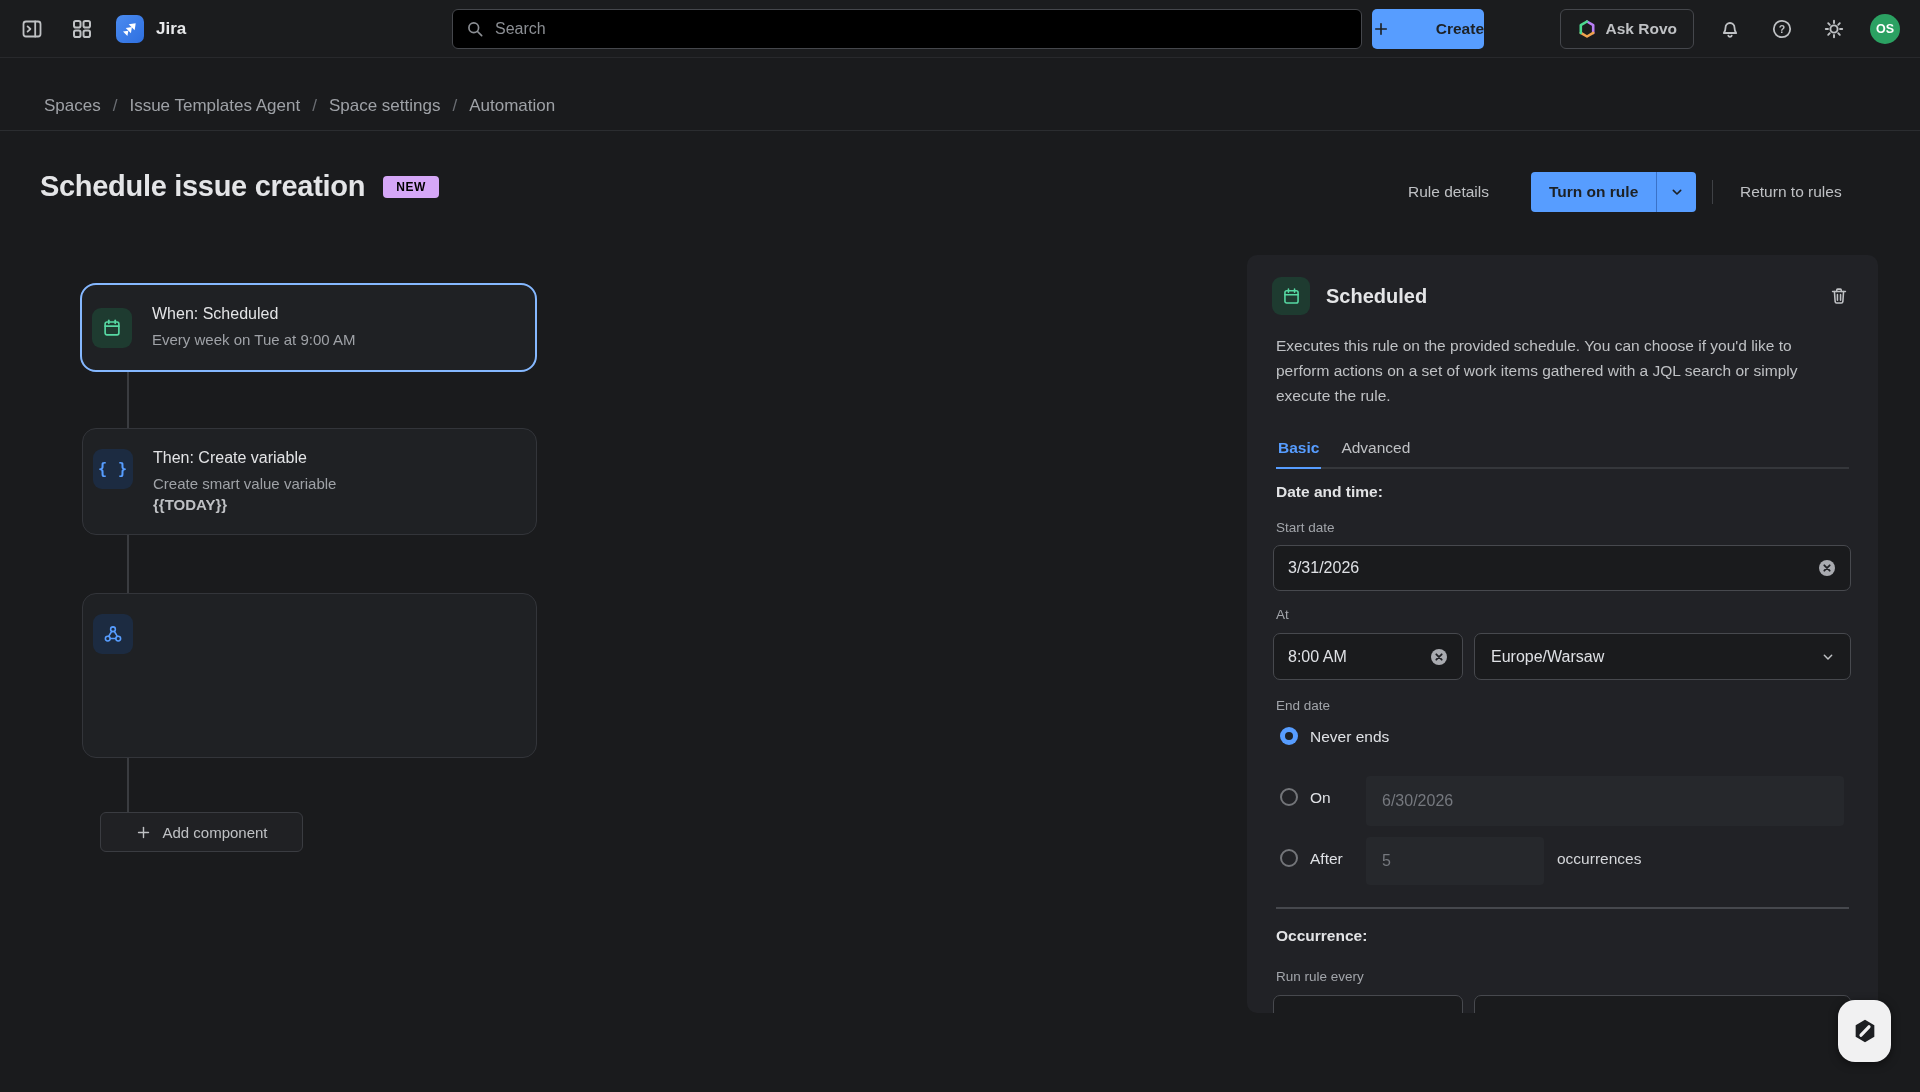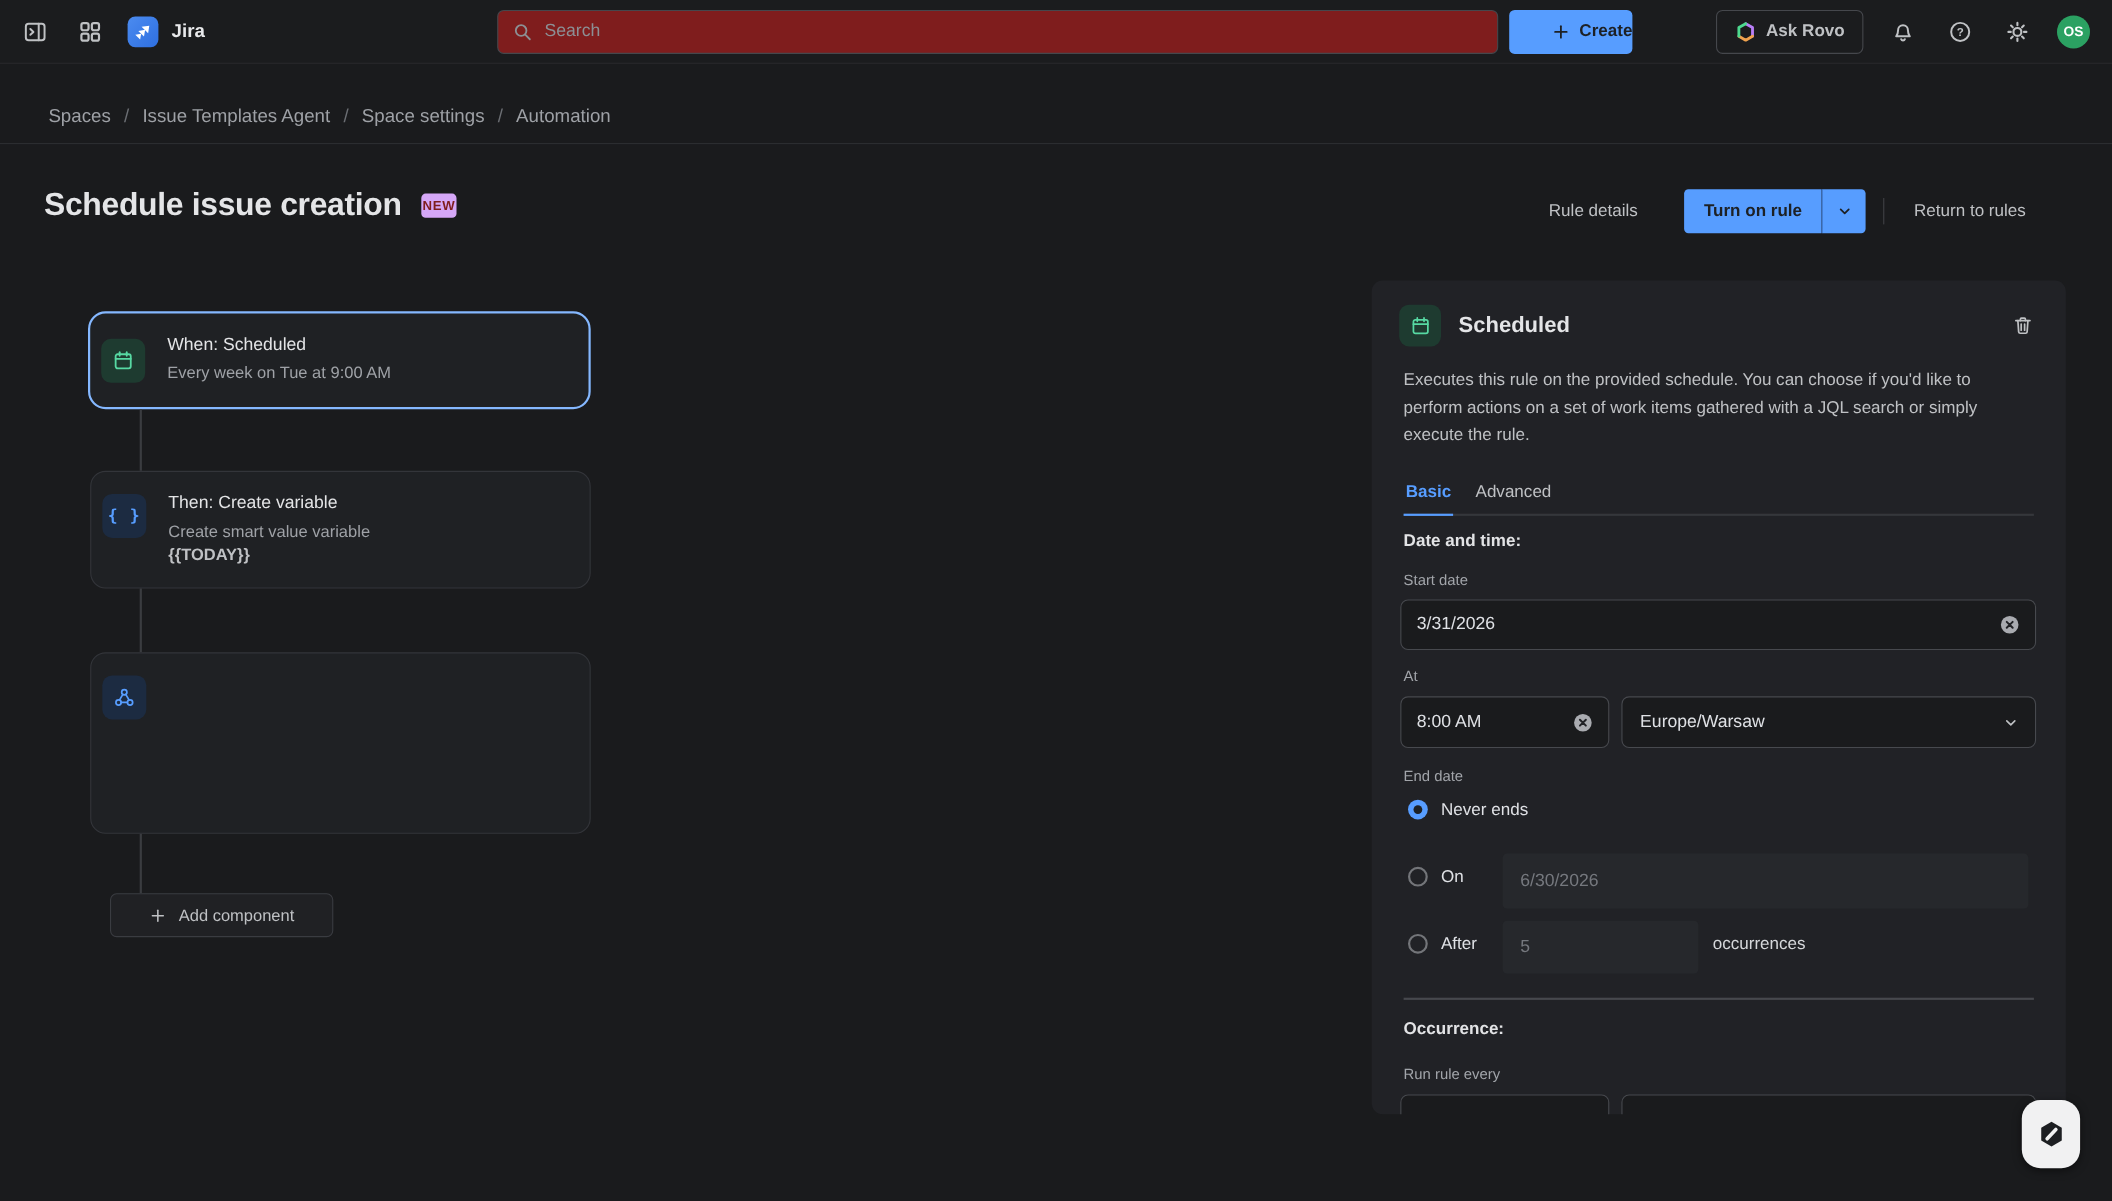--- a/index.html
+++ b/index.html
@@ -7,38 +7,38 @@
   html,body { background:#0e0f10; }
   body { font-family:"Liberation Sans", sans-serif; }
   .screen { position:relative; width:1920px; height:1092px; background:#1a1b1d; overflow:hidden; color:#DFE1E5; }
 
   
   .topbar { position:absolute; left:0; top:0; width:1920px; height:58px; background:#1b1c1e; border-bottom:1px solid #28292c; }
   .tb-left { position:absolute; left:16px; top:0; height:57px; display:flex; align-items:center; gap:18px;text-align:right; }
   .icon-btn { width:32px; height:32px; display:flex; align-items:center; justify-content:center; border-radius:6px; cursor:pointer; }
   .jira-logo { width:28px; height:28px; border-radius:7px; background:linear-gradient(135deg,#4b8bf0,#2e6fe0); display:flex; align-items:center; justify-content:center; }
   .app-name { font-size:17px; font-weight:700; color:#E8E9EB; margin-left:-6px; }
-  .searchbar { position:absolute; left:452px; top:9px; width:910px; height:40px; background:#7f1d1d; border:1px solid #45474c; border-radius:6px; display:flex; align-items:center; padding:0 12px; gap:10px; }
+  .searchbar { position:absolute; left:452px; top:9px; width:910px; height:40px; background:#000000; border:1px solid #45474c; border-radius:6px; display:flex; align-items:center; padding:0 12px; gap:10px; }
   .searchbar input { flex:1; background:transparent; border:none; outline:none; color:#DFE1E5; font-size:16px; font-family:"Liberation Sans", sans-serif; }
   .searchbar input::placeholder { color:#8C8F94; }
-  .create-btn { position:absolute; left:1372px; top:9px; width:112px; height:40px; background:#579DFF; border:none; border-radius:5px; display:flex; align-items:center; justify-content:flex-end; gap:8px; color:#1D2125; font-size:15.5px; font-weight:600; font-family:"Liberation Sans", sans-serif; cursor:pointer; }
+  .create-btn { position:absolute; left:1372px; top:9px; width:112px; height:40px; background:#579DFF; border:none; border-radius:5px; display:flex; align-items:center; justify-content:space-between; gap:8px; color:#1D2125; font-size:15.5px; font-weight:600; font-family:"Liberation Sans", sans-serif; cursor:pointer; }
   .tb-right { position:absolute; right:20px; top:9px; height:40px; display:flex; align-items:center; gap:20px; }
   .rovo-btn { height:40px; padding:0 16px; display:flex; align-items:center; gap:9px; border:1px solid #45474c; border-radius:6px; background:transparent; color:#BFC1C4; font-size:15.5px; font-weight:600; font-family:"Liberation Sans", sans-serif; cursor:pointer; }
   .avatar { width:30px; height:30px; border-radius:50%; background:#2BA162; color:#fff; font-size:12.5px; font-weight:700; display:flex; align-items:center; justify-content:center; cursor:pointer; }
 
   
   .breadcrumb { position:absolute; left:44px; top:96px; display:flex; align-items:center; gap:12px; font-size:17px; color:#9EA1A6; }
   .breadcrumb .crumb { cursor:pointer; }
   .breadcrumb .sep { color:#6b6e73; }
   .header-divider { position:absolute; left:0; top:130px; width:1920px; height:1px; background:#2b2d30; }
 
   
   .page-header { position:absolute; left:40px; top:170px; display:flex; align-items:center; gap:18px; }
   .page-title { font-size:29px; font-weight:700; letter-spacing:-0.3px; color:#E4E5E7; }
-  .new-badge { background:#D5A7F7; color:#7f1d1d; font-size:12px; font-weight:700; letter-spacing:0.6px; border-radius:4px; padding:4px 1px; }
+  .new-badge { background:#D5A7F7; color:#000000; font-size:12px; font-weight:700; letter-spacing:0.6px; border-radius:4px; padding:4px 13px; }
   .rule-details { position:absolute; left:1408px; top:172px; height:40px; line-height:40px; font-size:15.5px; color:#BFC1C4; cursor:pointer; }
   .turn-on-group { position:absolute; left:1531px; top:172px; height:40px; display:flex; }
   .turn-on-main { height:40px; padding:0 18px; background:#579DFF; color:#1D2125; font-size:15.5px; font-weight:600; border:none; border-radius:4px 0 0 4px; font-family:"Liberation Sans", sans-serif; cursor:pointer; }
   .turn-on-arrow { width:40px; height:40px; background:#579DFF; border:none; border-left:1px solid #3a72c8; border-radius:0 4px 4px 0; display:flex; align-items:center; justify-content:center; cursor:pointer; }
   .action-sep { position:absolute; left:1712px; top:180px; width:1px; height:24px; background:#3f4145; }
   .return-rules { position:absolute; left:1740px; top:172px; height:40px; line-height:40px; font-size:15.5px; color:#BFC1C4; cursor:pointer; }
 
   
   .flow-card { position:absolute; background:#1f2124; border:1px solid #33353a; border-radius:14px; display:flex; gap:20px; padding:20px 10px; cursor:pointer; }
   .flow-card.selected { border:2px solid #85B8FF; border-radius:16px; }

